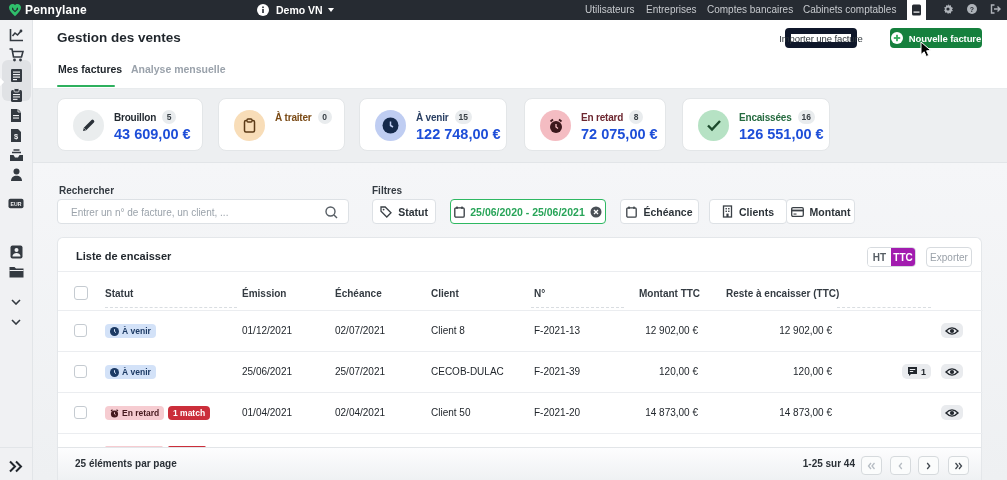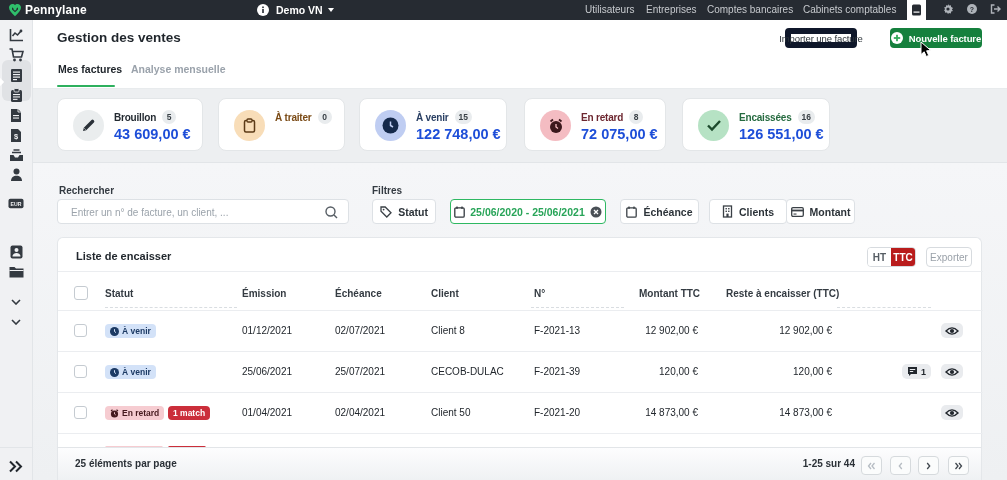--- a/index.html
+++ b/index.html
@@ -344,21 +344,21 @@
         <rect x="2.5" y="6.5" width="3" height="1.1" fill="#3a4046"></rect>
       </svg>
     Montant
   </div>
 </div>
 
 <div id="panel">
   <div id="panel-title">Liste de encaisser</div>
   <div class="abs" style="left:809px;top:9px;width:49px;height:20px;border:1px solid #d7dbdf;border-radius:4px;overflow:hidden;display:flex">
     <div style="width:24px;background:#fff;color:#565d64;font-size:10px;font-weight:bold;display:flex;align-items:center;justify-content:center">HT</div>
-    <div style="width:25px;background:#b91c1c;color:#fff;font-size:10px;font-weight:bold;display:flex;align-items:center;justify-content:center">TTC</div>
+    <div style="width:25px;background:#a21caf;color:#fff;font-size:10px;font-weight:bold;display:flex;align-items:center;justify-content:center">TTC</div>
   </div>
   <div class="abs" style="left:868px;top:9px;width:46px;height:20px;border:1px solid #d7dbdf;border-radius:4px;background:#fff;color:#9aa1a9;font-size:10px;display:flex;align-items:center;justify-content:center">Exporter</div>
   <div class="rowline" style="top:33px"></div>
 
   <div class="chk" style="top:48px;width:14px;height:14px"></div>
   <span class="hdr" style="left:47px">Statut</span>
   <span class="hdr" style="left:184px">Émission</span>
   <span class="hdr" style="left:277px">Échéance</span>
   <span class="hdr" style="left:373px">Client</span>
   <span class="hdr" style="left:476px">N°</span>

